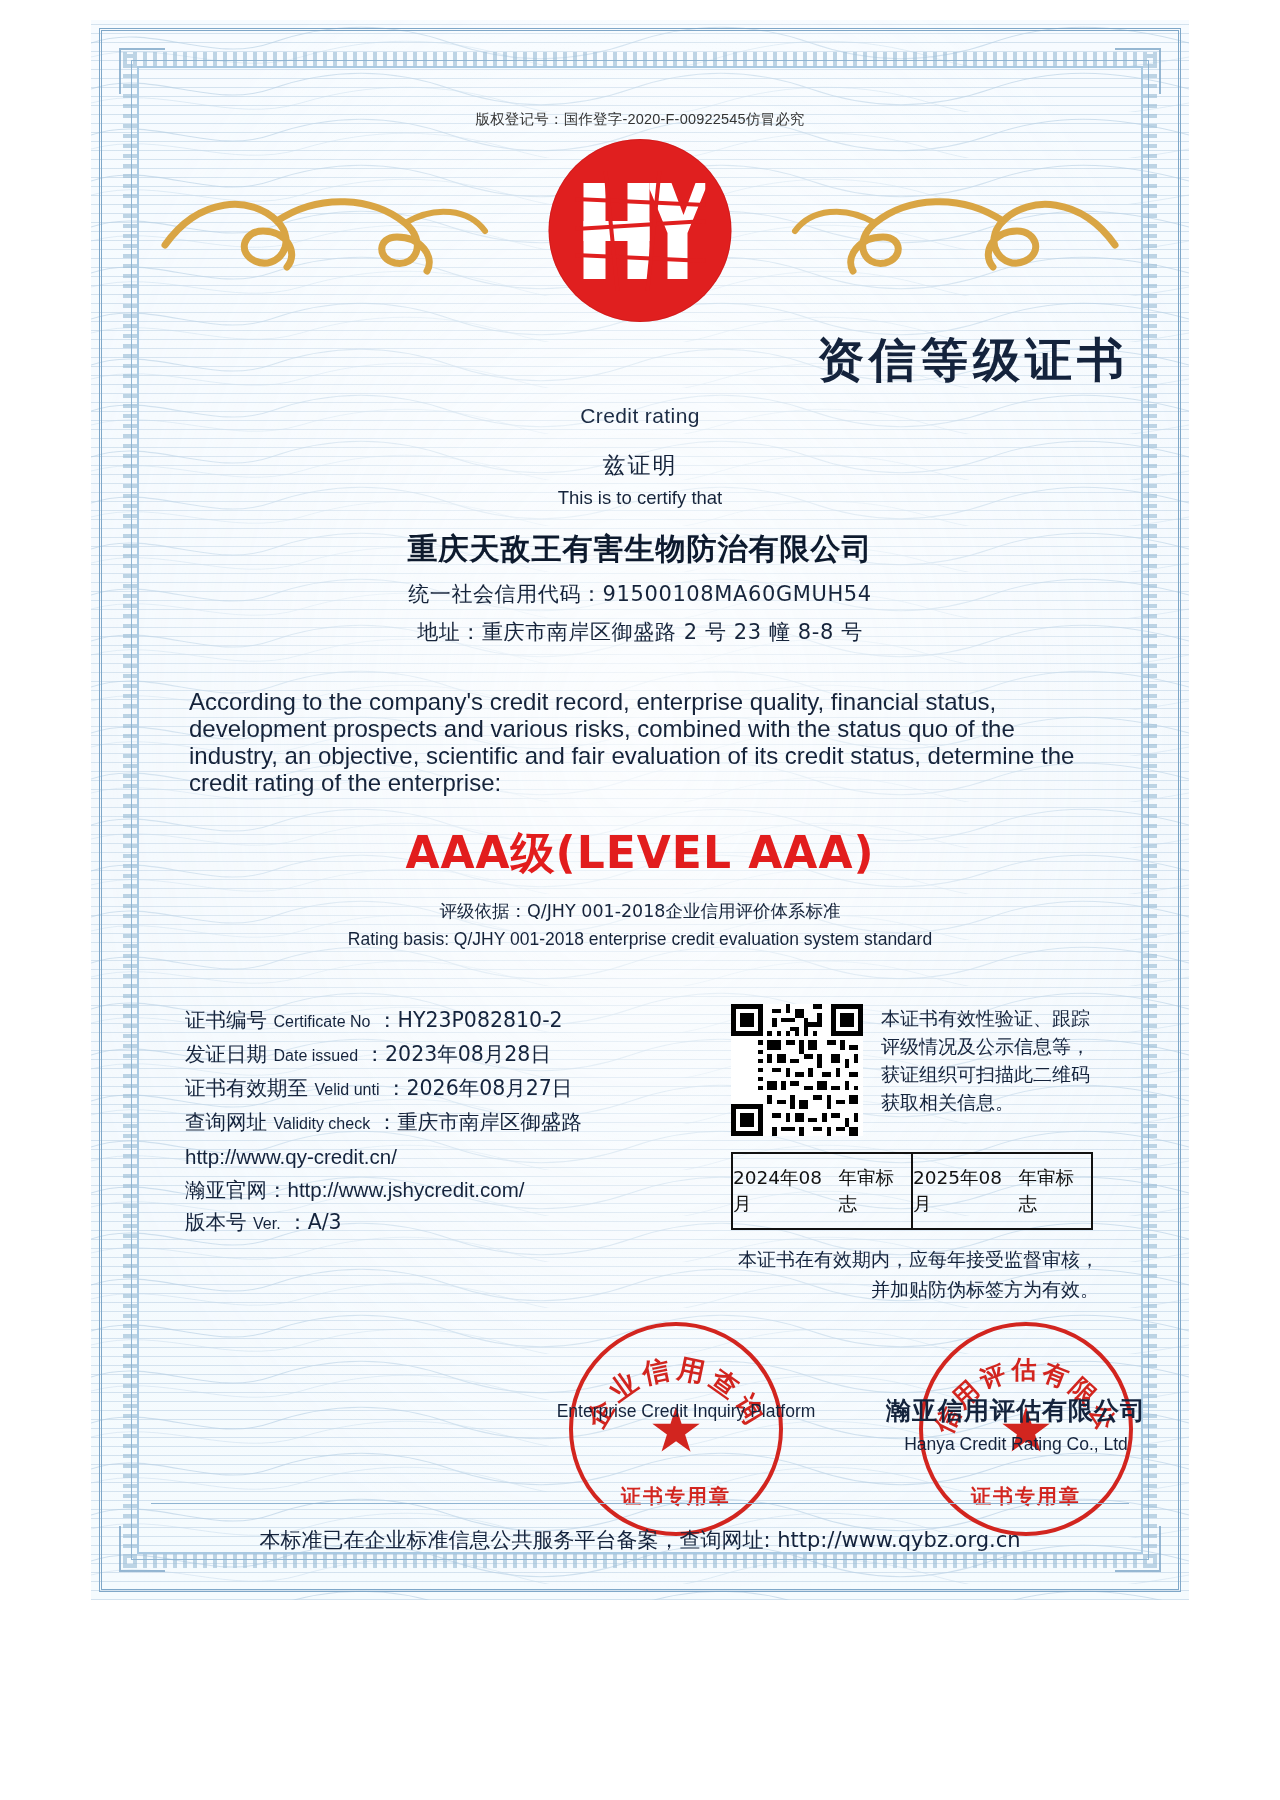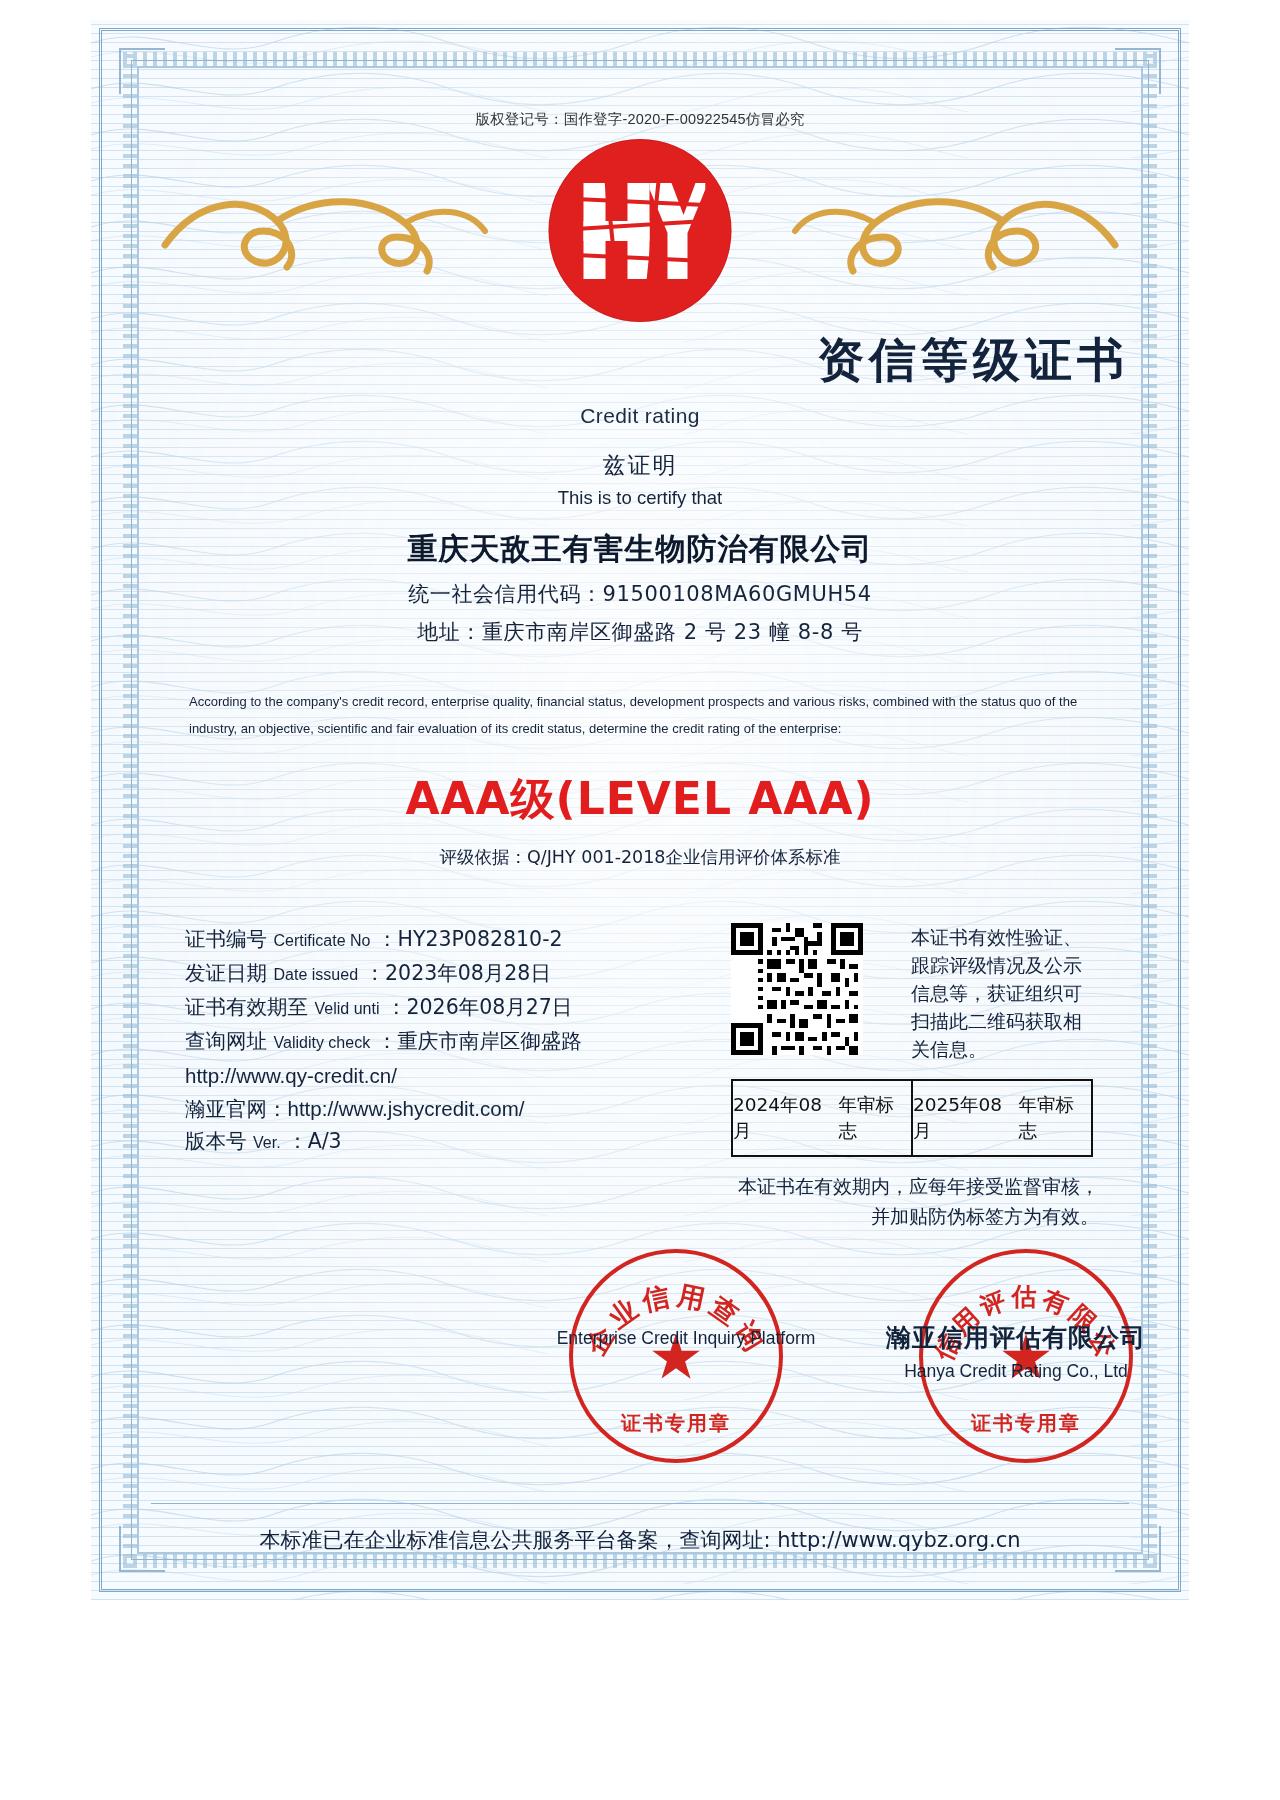--- a/index.html
+++ b/index.html
@@ -185,21 +185,21 @@
   }
   .para-cn {
     font-size: 20.5px;
     line-height: 34px;
     color: #15233a;
     text-align: justify;
     letter-spacing: .4px;
     font-family: "DejaVu Sans", "Liberation Sans", sans-serif;
   }
   .para-en {
-    font-size: 13px;
+    font-size: 24px;
     line-height: 27px;
     color: #15233a;
     margin-top: 6px;
     text-align: left;
   }
 
   .level {
     text-align: center;
     font-size: 44px;
     font-weight: bold;
@@ -251,21 +251,20 @@
   }
 
   .detail-right {
     flex: 1;
     display: block;
     padding-left: 6px;
   }
   .qr-row {
     display: flex;
     align-items: flex-start;
-    gap: 30px;
   }
   .qr-code {
     width: 132px;
     height: 132px;
     flex: 0 0 132px;
     background: #fff;
   }
   .qr-note {
     margin-left: 18px;
     font-size: 19px;
@@ -450,20 +449,21 @@
     <div class="company-name">重庆天敌王有害生物防治有限公司</div>
     <div class="company-code">统一社会信用代码：91500108MA60GMUH54</div>
     <div class="company-addr">地址：重庆市南岸区御盛路 2 号 23 幢 8-8 号</div>
 
     <div class="para-block">
       <div class="para-en">According to the company's credit record, enterprise quality, financial status, development prospects and various risks, combined with the status quo of the industry, an objective, scientific and fair evaluation of its credit status, determine the credit rating of the enterprise:</div>
     </div>
 
     <div class="level">AAA级(LEVEL AAA)</div>
     <div class="basis-cn">评级依据：Q/JHY 001-2018企业信用评价体系标准</div>
+    <div class="basis-en">Rating basis: Q/JHY 001-2018 enterprise credit evaluation system standard</div>
 
     <div class="detail-zone">
       <div class="detail-left">
         <div class="detail-line">
           <span>证书编号</span>
           <span class="en">Certificate No</span>
           <span>：HY23P082810-2</span>
         </div>
         <div class="detail-line">
           <span>发证日期</span>

